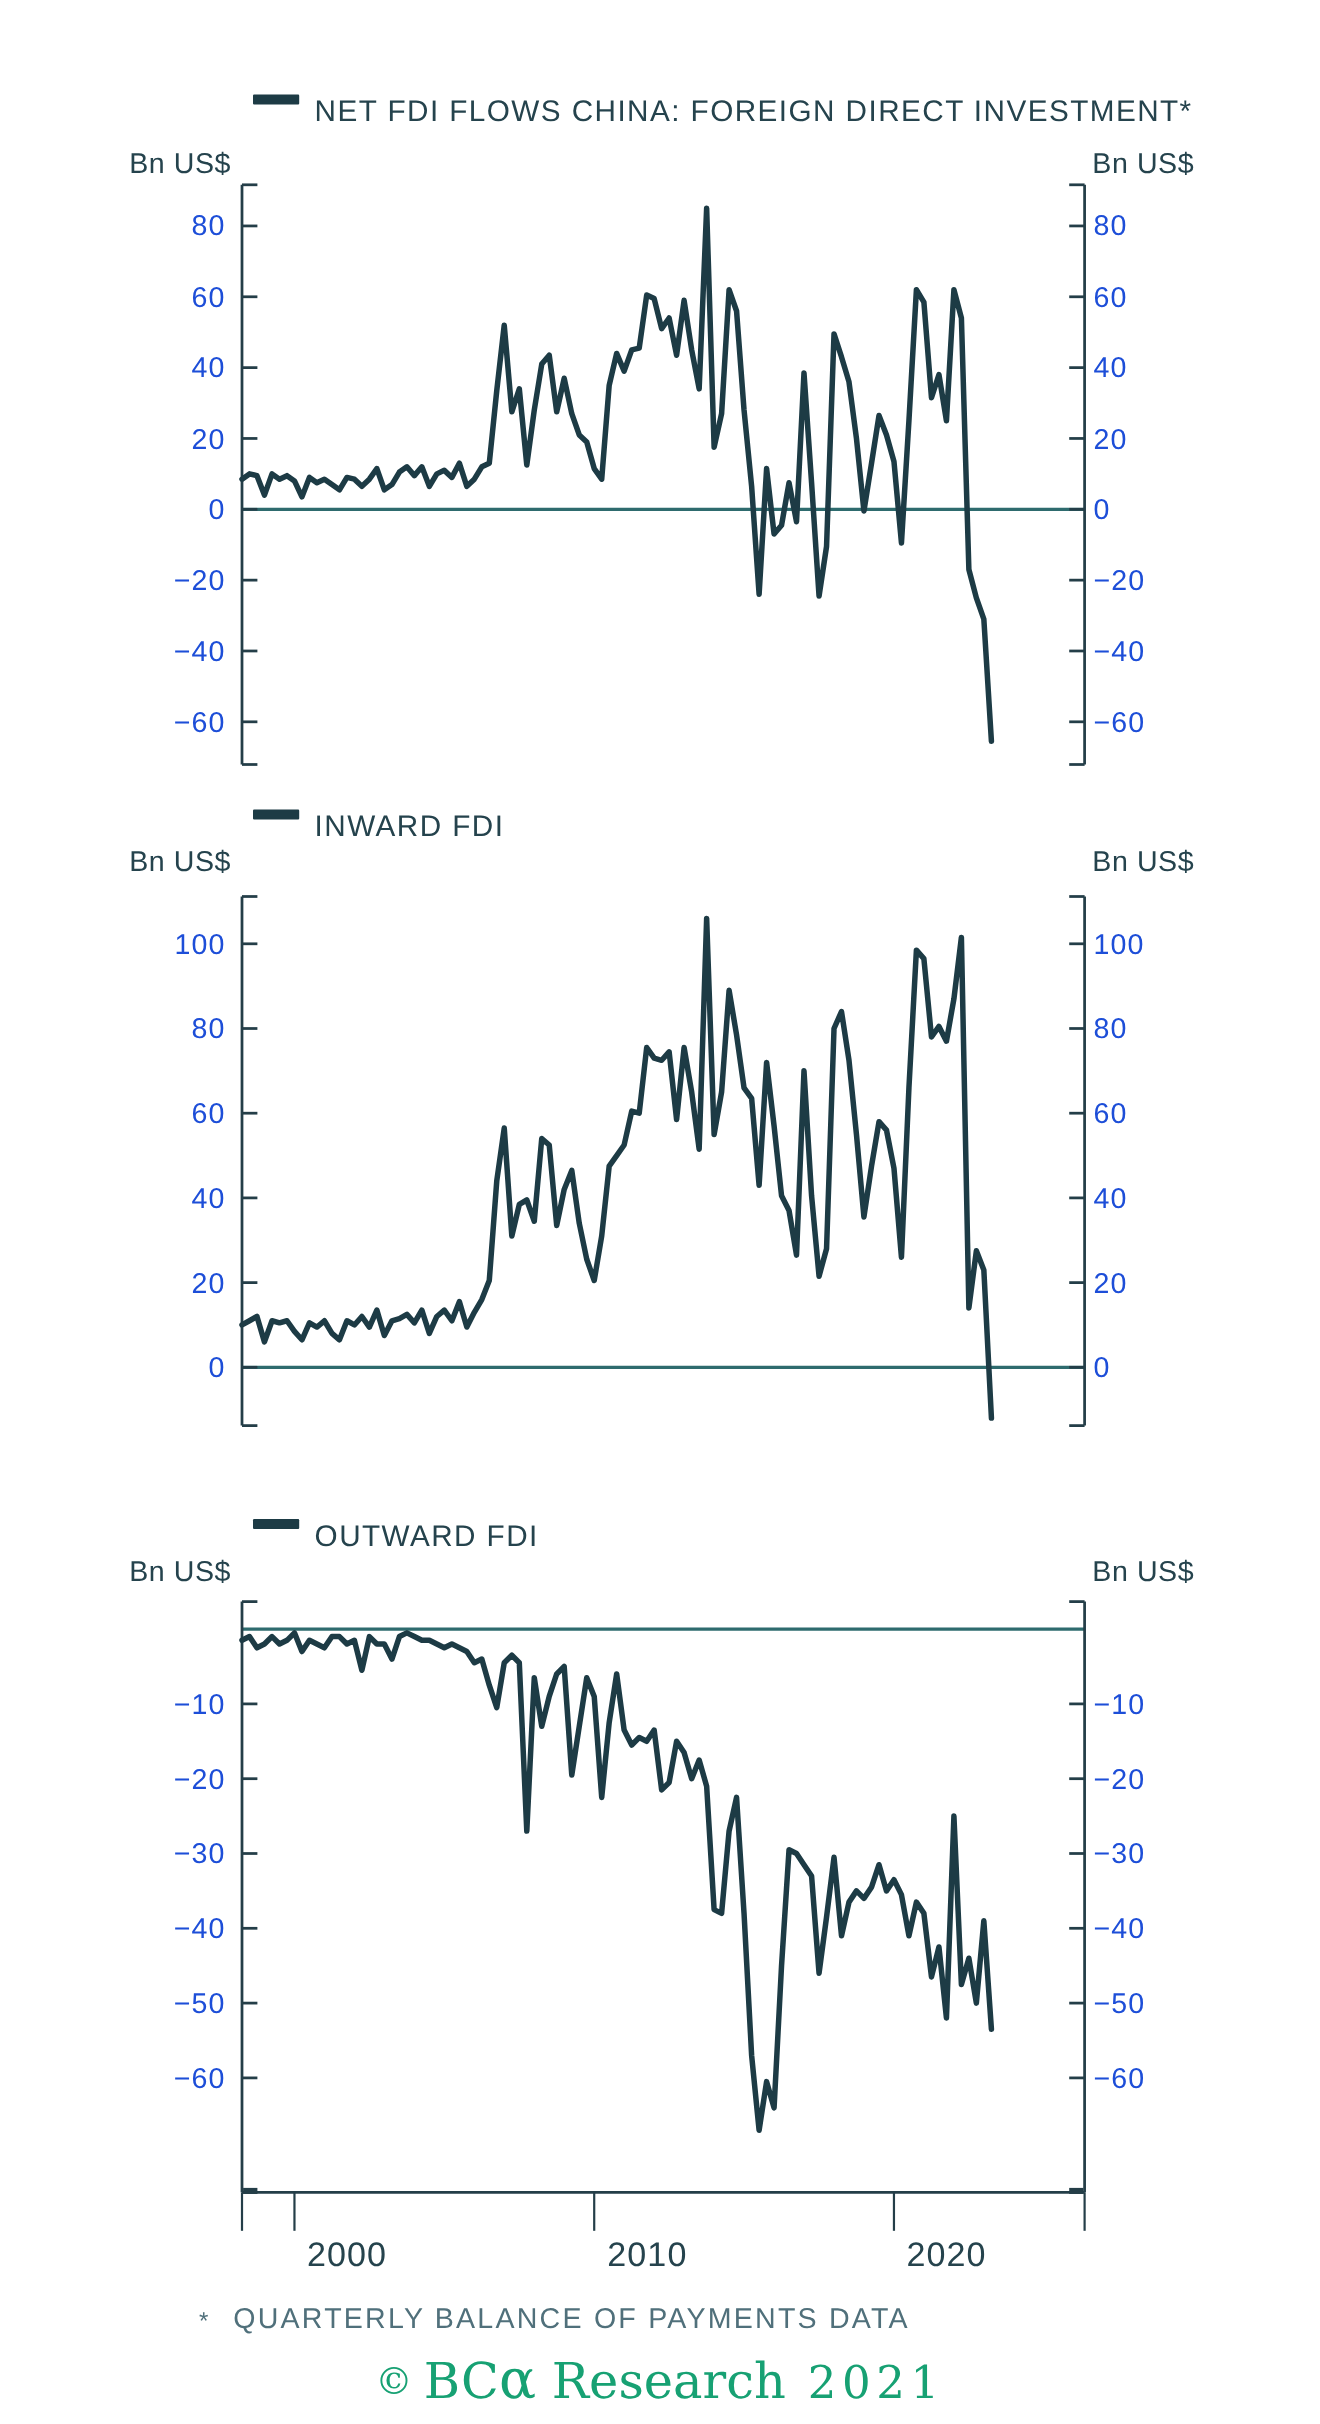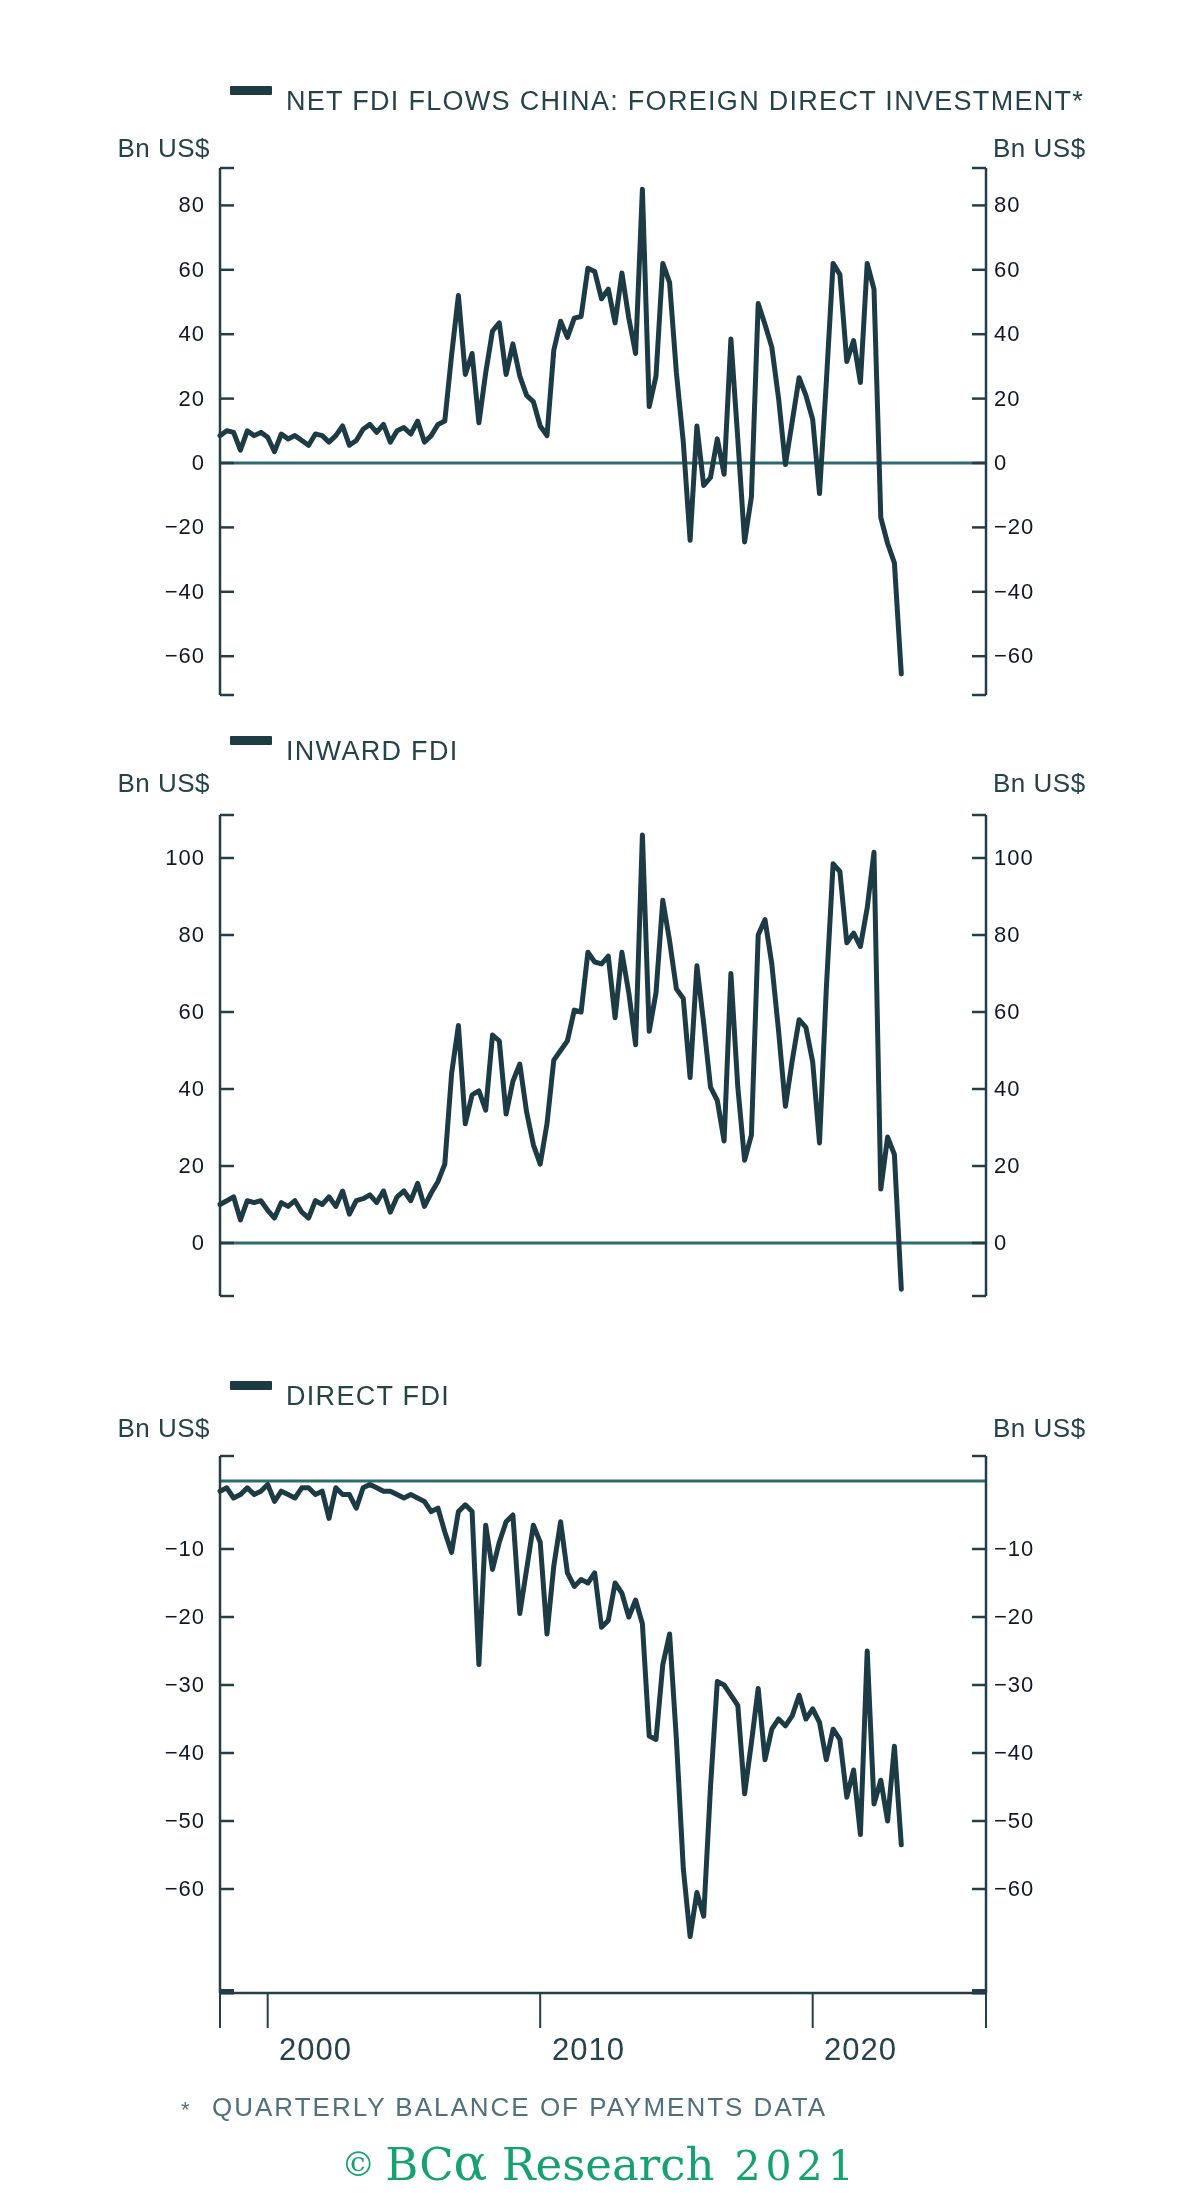--- a/index.html
+++ b/index.html
@@ -7,21 +7,21 @@
     position:relative;width:1200px;height:2204px;background:#ffffff;overflow:hidden;
     font-family:"Liberation Sans","DejaVu Sans",sans-serif;
   }
   svg{position:absolute;left:0;top:0;}
   .legend{position:absolute;left:230px;display:flex;height:34px;}
   .swatch{display:inline-block;width:42px;height:9px;background:#1d3b45;border-radius:1px;margin-right:14px;flex:0 0 auto;}
   .llabel{font-size:27px;letter-spacing:1.3px;color:#25434d;white-space:nowrap;}
   .bnus{position:absolute;font-size:26px;letter-spacing:0.5px;color:#25434d;}
   .bnus.left{left:90px;width:120px;text-align:right;}
   .bnus.right{left:993px;width:140px;text-align:left;}
-  .ytick{position:absolute;font-size:22px;letter-spacing:1px;color:#0f172a;line-height:32px;}
+  .ytick{position:absolute;font-size:26px;letter-spacing:1px;color:#1d4ed8;line-height:32px;}
   .ytick.left{left:97px;width:108px;text-align:right;}
   .ytick.right{left:994px;width:110px;text-align:left;}
   .yearlbl{position:absolute;top:1999px;font-size:31px;letter-spacing:1px;color:#25434d;margin-top:33px;}
   .footnote{position:absolute;left:181px;top:2092px;color:#50707b;white-space:nowrap;}
   .footnote .marker{font-size:22px;letter-spacing:2px;vertical-align:-1px;}
   .footnote .ftext{font-size:26px;letter-spacing:2px;margin-left:16px;}
   .logo{position:absolute;left:0;top:2138px;width:1200px;text-align:center;color:#17a173;
         font-family:"DejaVu Serif","Liberation Serif",serif;white-space:nowrap;}
   .logo .csym{font-size:34px;vertical-align:4px;margin-right:10px;}
   .logo .brand{font-size:45px;}
@@ -111,21 +111,21 @@
     <span class="llabel">NET FDI FLOWS CHINA: FOREIGN DIRECT INVESTMENT*</span>
   </div>
 
   <div class="legend" style="top:736px">
     <span class="swatch"></span>
     <span class="llabel">INWARD FDI</span>
   </div>
 
   <div class="legend" style="top:1381px">
     <span class="swatch"></span>
-    <span class="llabel">DIRECT FDI</span>
+    <span class="llabel">OUTWARD FDI</span>
   </div>
 
   <div class="bnus left" style="top:133px">Bn US$</div>
   <div class="bnus right" style="top:133px">Bn US$</div>
   <div class="bnus left" style="top:768px">Bn US$</div>
   <div class="bnus right" style="top:768px">Bn US$</div>
   <div class="bnus left" style="top:1413px">Bn US$</div>
   <div class="bnus right" style="top:1413px">Bn US$</div>
 
   <div class="yearlbl" style="left:279px">2000</div>

